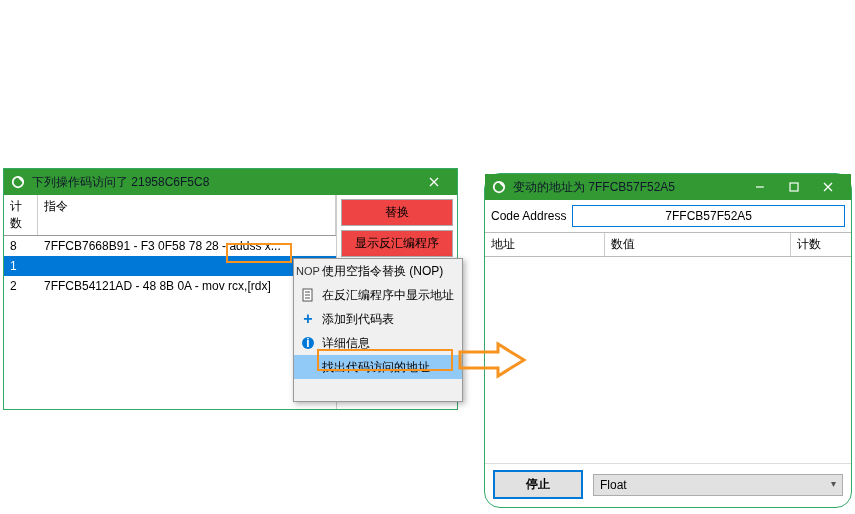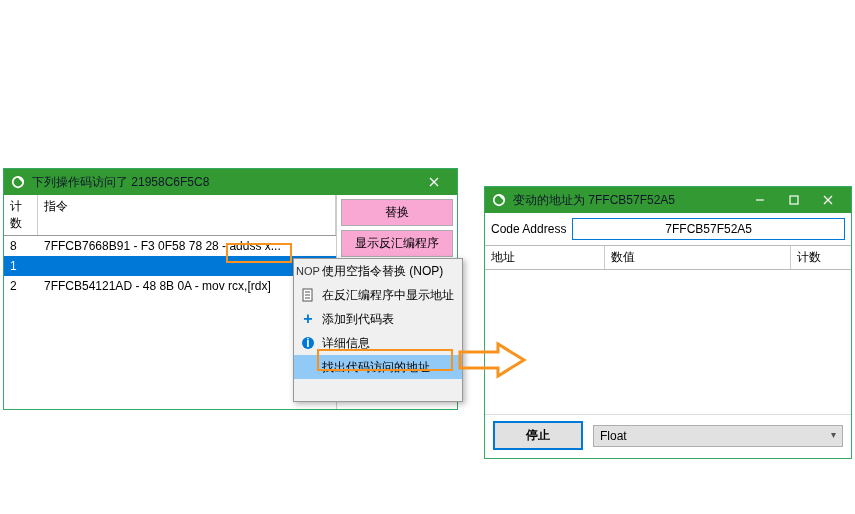--- a/index.html
+++ b/index.html
@@ -18,31 +18,31 @@
 .opcode-panel { flex: 1; overflow: hidden; border-right: 1px solid #ccc; }
 .opcode-header { display: flex; background: #fff; border-bottom: 1px solid #999; }
 .opcode-header .col { padding: 3px 6px; border-right: 1px solid #ccc; }
 .col-count { width: 34px; }
 .col-instr { flex: 1; }
 .opcode-row { display: flex; white-space: nowrap; padding: 2px 0; cursor: pointer; }
 .opcode-row .cell { padding: 1px 6px; }
 .opcode-row.selected { background: #0078d7; color: #fff; }
 
 .btn-panel { width: 120px; padding: 4px; display: flex; flex-direction: column; gap: 4px; }
-.winbtn { background: #f9a8d4; border: 1px solid #adadad; padding: 4px 6px; text-align: center; cursor: pointer; }
+.winbtn { background: #ef4444; border: 1px solid #adadad; padding: 4px 6px; text-align: center; cursor: pointer; }
 
 
 .ctxmenu { position: absolute; left: 293px; top: 258px; background: #f0f0f0; border: 1px solid #999; box-shadow: 2px 2px 6px rgba(0,0,0,.3); z-index: 50; width: 170px; }
 .ctxmenu .mi { display: flex; align-items: center; padding: 3px 8px 3px 4px; cursor: pointer; line-height: 18px; }
 .ctxmenu .mi.highlight { background: #91c9f7; }
 .ctxmenu .mi .mi-icon { width: 20px; height: 16px; margin-right: 4px; display: flex; align-items: center; justify-content: center; font-size: 11px; color: #333; }
 .ctxmenu .mi .mi-label { flex: 1; white-space: nowrap; }
 
 
-#win-right { left: 484px; top: 186px; width: 368px; height: 273px; }
+#win-right { left: 484px; top: 173px; width: 368px; height: 335px; border-radius: 16px; }
 #win-right .body { height: calc(100% - 26px); display: flex; flex-direction: column; }
 .addr-row { display: flex; align-items: center; padding: 5px 6px; gap: 6px; }
 .addr-row label { white-space: nowrap; }
 .addr-row input { flex: 1; border: 1px solid #0078d7; padding: 3px 4px; text-align: center; font-family: inherit; }
 .msg { padding: 2px 8px 4px 8px; line-height: 16px; }
 .grid-head { display: flex; border-top: 1px solid #bbb; border-bottom: 1px solid #bbb; }
 .grid-head .gc { padding: 3px 6px; border-right: 1px solid #ccc; }
 .gc-addr { width: 120px; }
 .gc-val { flex: 1; }
 .gc-cnt { width: 60px; border-right: none !important; }

